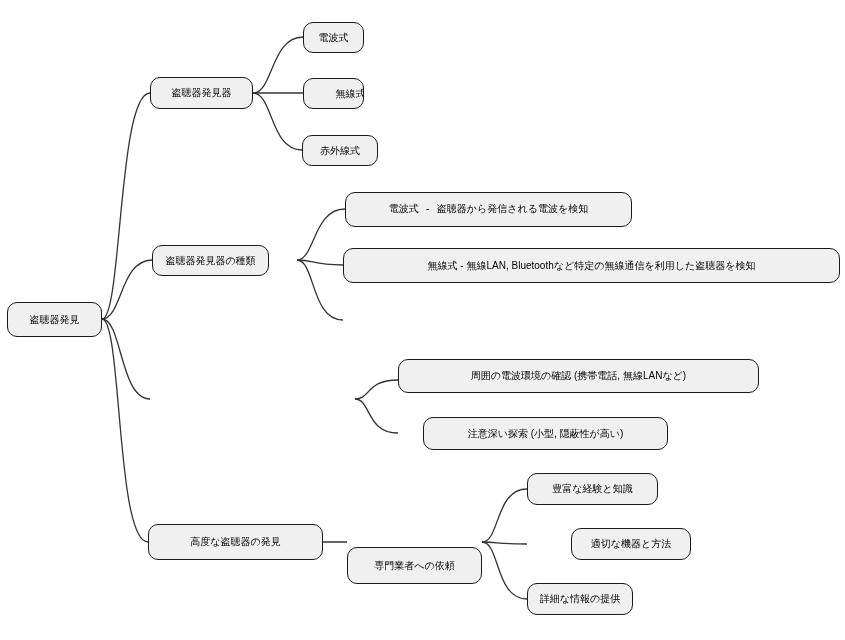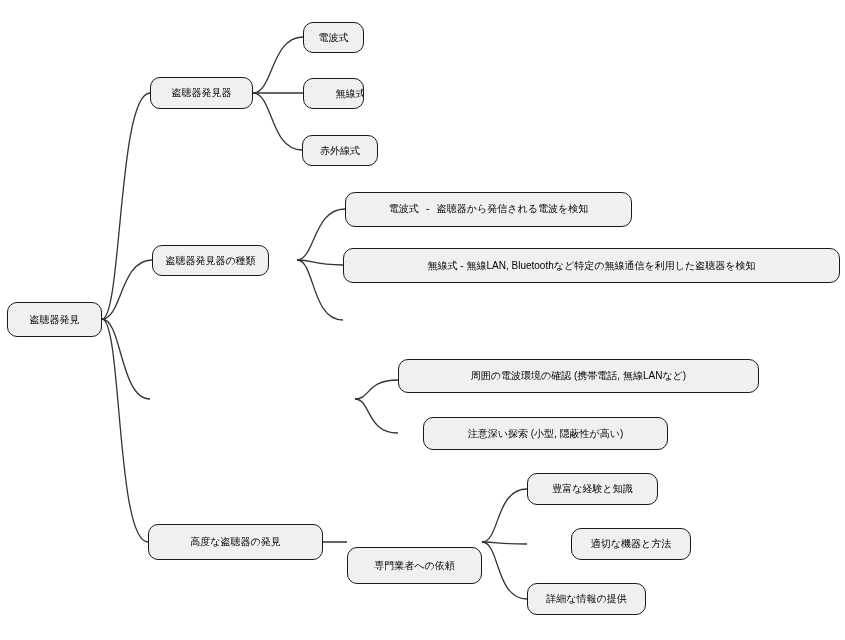--- a/index.html
+++ b/index.html
@@ -74,15 +74,15 @@
   <div class="node" style="left:345px; top:192px; width:287px; height:35px;font-family:Liberation Mono, monospace;">電波式 - 盗聴器から発信される電波を検知</div>
   <div class="node" style="left:343px; top:248px; width:497px; height:35px;">無線式 - 無線LAN, Bluetoothなど特定の無線通信を利用した盗聴器を検知</div>
 
   <div class="node" style="left:398px; top:359px; width:361px; height:34px;">周囲の電波環境の確認 (携帯電話, 無線LANなど)</div>
   <div class="node" style="left:378px; top:417px; width:245px; height:33px;margin-left:45px;">注意深い探索 (小型, 隠蔽性が高い)</div>
 
   <div class="node" style="left:148px; top:524px; width:175px; height:36px;">高度な盗聴器の発見</div>
   <div class="node" style="left:347px; top:523px; width:135px; height:37px;margin-top:24px;">専門業者への依頼</div>
   <div class="node" style="left:527px; top:473px; width:131px; height:32px;">豊富な経験と知識</div>
   <div class="node" style="left:527px; top:528px; width:120px; height:32px;margin-left:44px;">適切な機器と方法</div>
-  <div class="node" style="left:527px; top:583px; width:119px; height:32px;">詳細な情報の提供</div>
+  <div class="node" style="left:527px; top:583px; width:106px; height:32px;">詳細な情報の提供</div>
 
 </div>
 
 </body></html>

